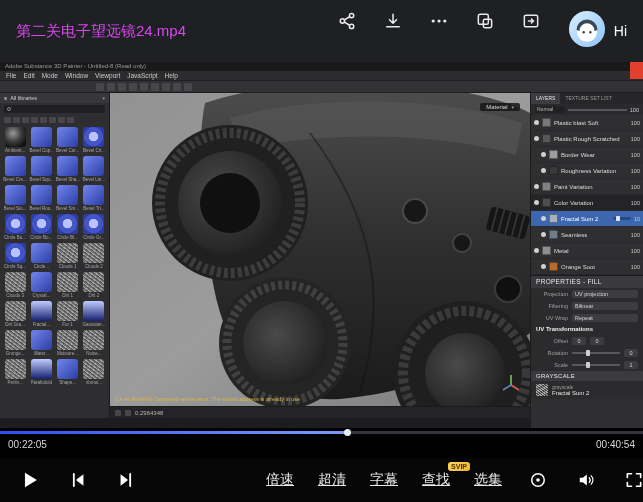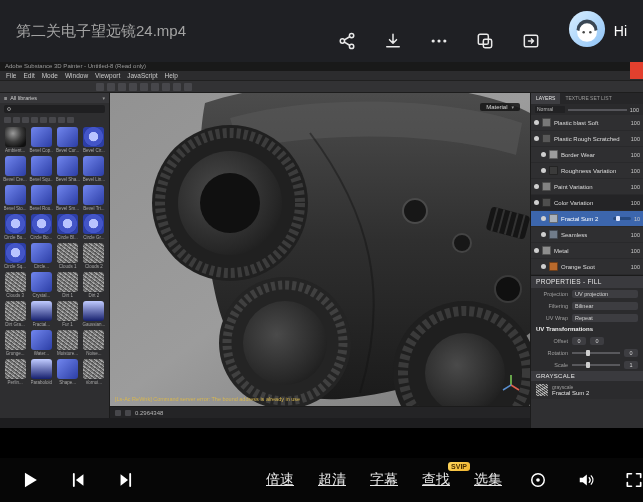--- a/index.html
+++ b/index.html
@@ -3,22 +3,22 @@
 <meta charset="utf-8">
 <style>
   *{margin:0;padding:0;box-sizing:border-box;}
   html,body{background:#000;}
   .screen{position:relative;width:643px;height:502px;background:#000;overflow:hidden;
           font-family:"Liberation Sans",sans-serif;}
 
   
   .top-bar{position:absolute;top:0;left:0;width:100%;height:62px;background:#1f2024;
            display:flex;align-items:center;padding:0 16px;}
-  .video-title{font-size:15px;color:#a3a3a3;white-space:nowrap;}
-  .top-icons{margin-left:auto;display:flex;align-items:flex-end;gap:24px;color:#e9e9e9;}
+  .video-title{font-size:15px;color:#d946ef;white-space:nowrap;}
+  .top-icons{margin-left:auto;display:flex;align-items:flex-start;gap:24px;color:#e9e9e9;}
   .icon-btn{width:22px;height:22px;display:flex;align-items:center;justify-content:center;cursor:pointer;}
   .icon-btn svg{width:20px;height:20px;}
   .avatar-group{display:flex;align-items:center;gap:8px;margin-left:2px;cursor:pointer;}
   .hi-label{font-size:14px;color:#ffffff;}
 
   
   .video{position:absolute;top:62px;left:0;width:643px;height:366px;background:#262626;overflow:hidden;cursor:pointer;}
   .red-indicator{position:absolute;top:0;right:0;width:13px;height:17px;background:#e2402e;}
   .sp-titlebar{height:9px;background:#191919;color:#9a9a9a;font-size:6px;line-height:9px;padding-left:5px;white-space:nowrap;}
   .sp-menubar{height:10px;background:#2c2c2e;display:flex;gap:7px;padding-left:6px;font-size:6.5px;line-height:10px;color:#c9c9c9;border-bottom:1px solid #202020;}
@@ -538,20 +538,28 @@
             <div class="gray-type">grayscale</div>
             <div class="gray-name">Fractal Sum 2</div>
           </span>
         </div>
       </div>
     </div>
 
     <div class="red-indicator"></div>
   </div>
 
+  <div class="progress-zone">
+    <div class="progress-track">
+      <div class="progress-fill" style="width: 54%;"></div>
+      <div class="progress-thumb" style="left: calc(54% - 3px);"></div>
+    </div>
+    <span class="time current">00:22:05</span>
+    <span class="time total">00:40:54</span>
+  </div>
 
   <div class="control-bar">
     <div class="ctrl-icon">
       <svg viewBox="0 0 24 24" width="22" height="22">
           <path d="M6.5 4.2 L19.5 12 L6.5 19.8 Z" fill="currentColor"></path>
         </svg>
     </div>
     <div class="ctrl-icon">
       <svg viewBox="0 0 24 24" width="20" height="20">
           <path d="M7 4.8 V19.2" stroke="currentColor" stroke-width="2.2" stroke-linecap="round"></path>

